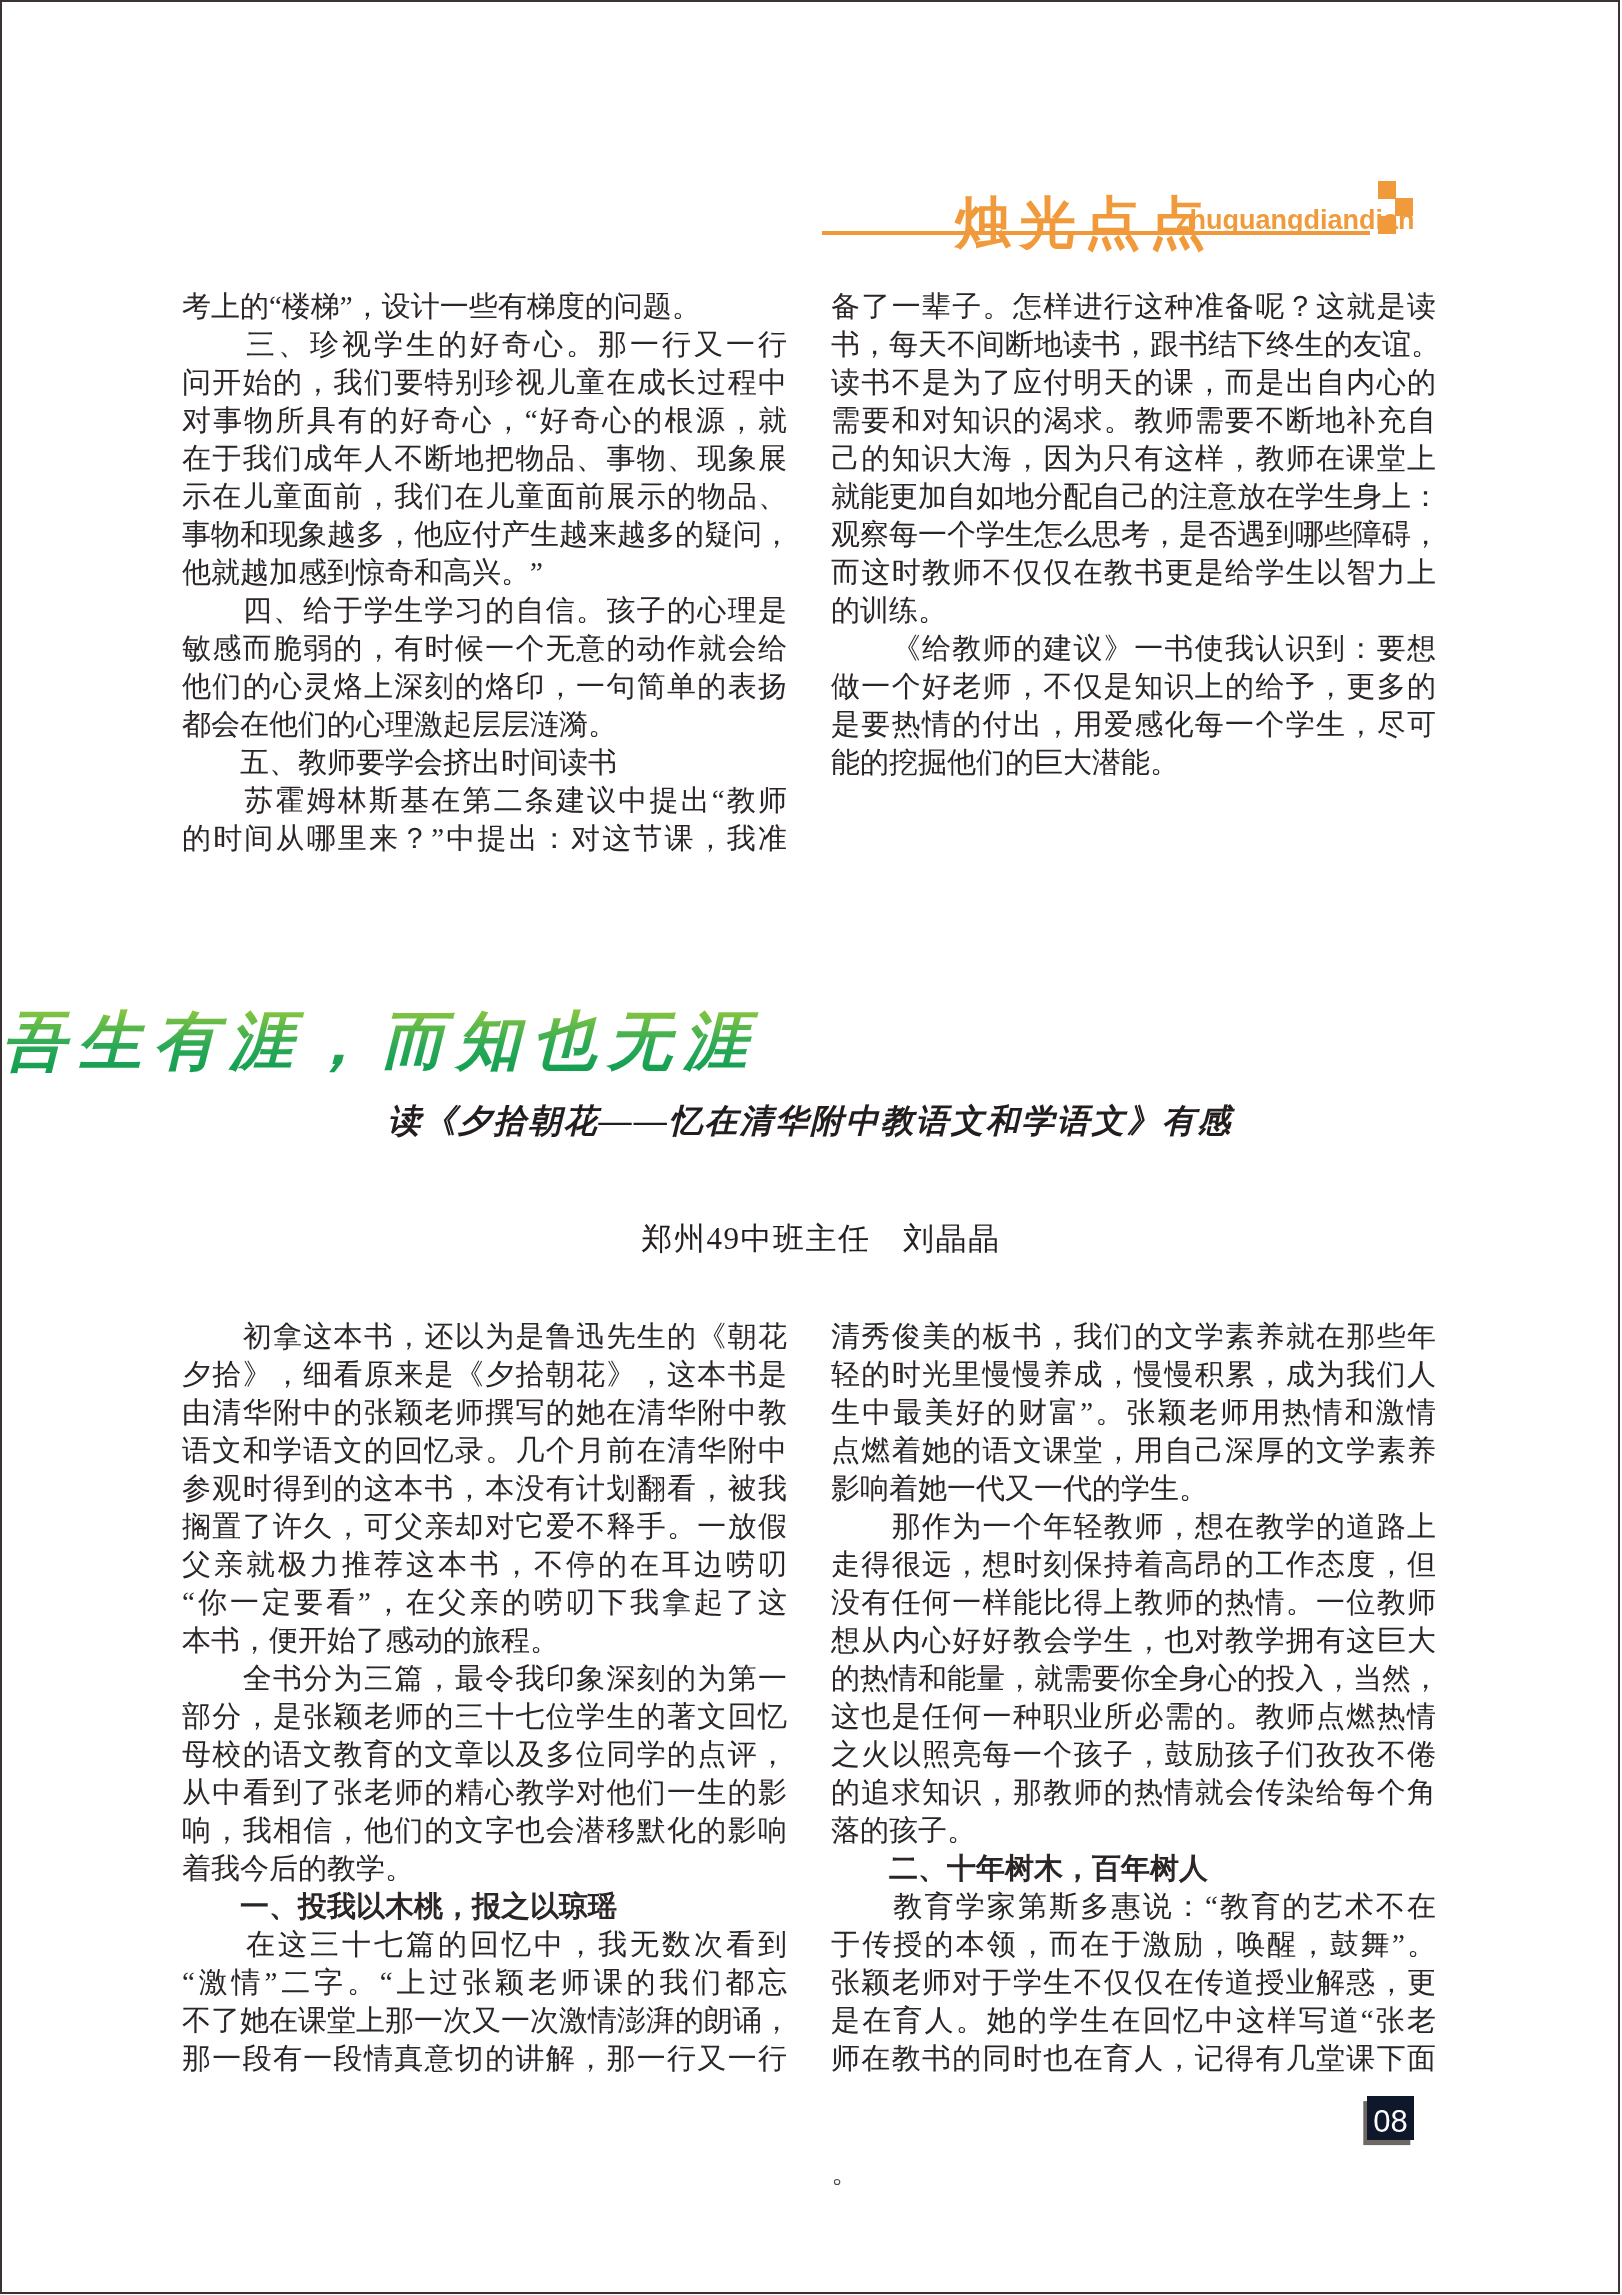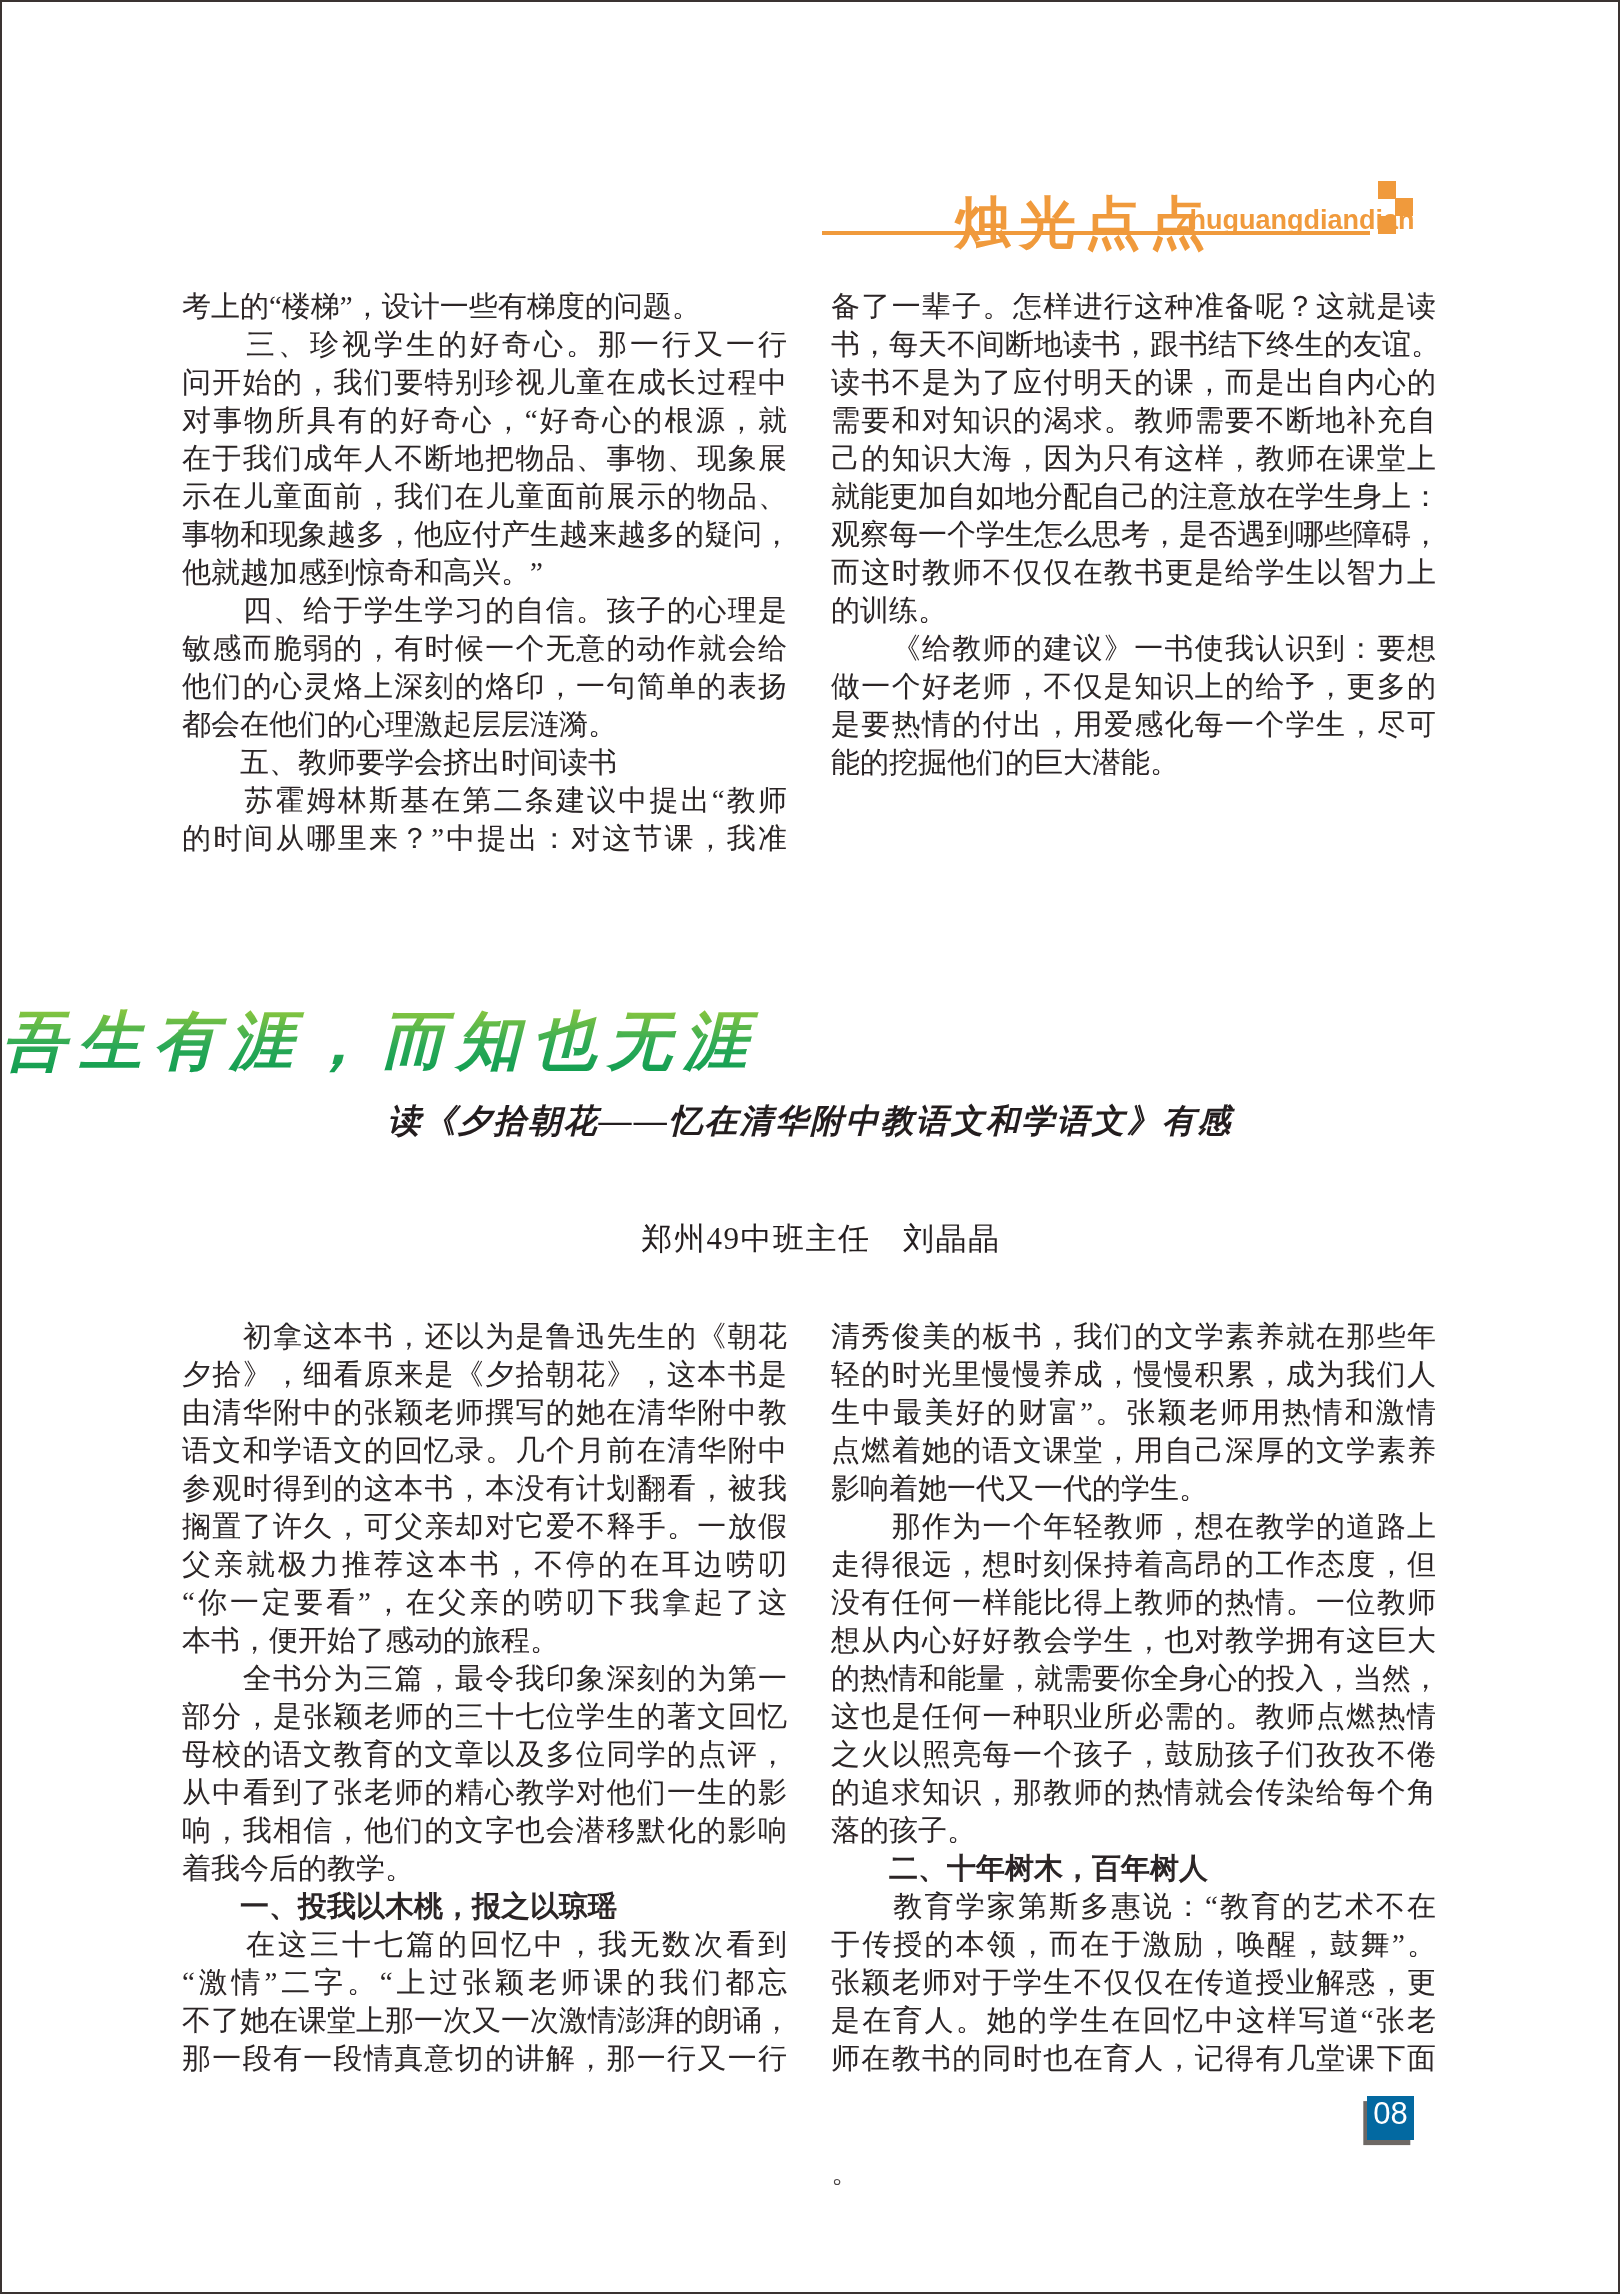--- a/index.html
+++ b/index.html
@@ -60,22 +60,22 @@
     letter-spacing:2.2px;white-space:nowrap;color:#231d1e;
   }
   .a2-author{
     position:absolute;left:0;top:1216px;width:100%;
     text-align:center;font-size:31px;letter-spacing:1.5px;
     white-space:nowrap;color:#231d1e;margin-left:11px;
   }
   
   .pagenum{
     position:absolute;left:1365px;top:2094px;width:47px;height:44px;
-    background:#0369a1;box-shadow:-3.7px 5.1px 0 0 #6e6864;
-    display:flex;align-items:flex-start;justify-content:center;
+    background:#0f172a;box-shadow:-3.7px 5.1px 0 0 #6e6864;
+    display:flex;align-items:flex-end;justify-content:center;
     color:#ffffff;font-size:31px;
     font-family:"Liberation Sans","DejaVu Sans",sans-serif;
   }
   
   .stray{
     position:absolute;left:829px;top:2151px;
     font-size:29px;color:#4a4444;
   }
 </style>
 </head>

